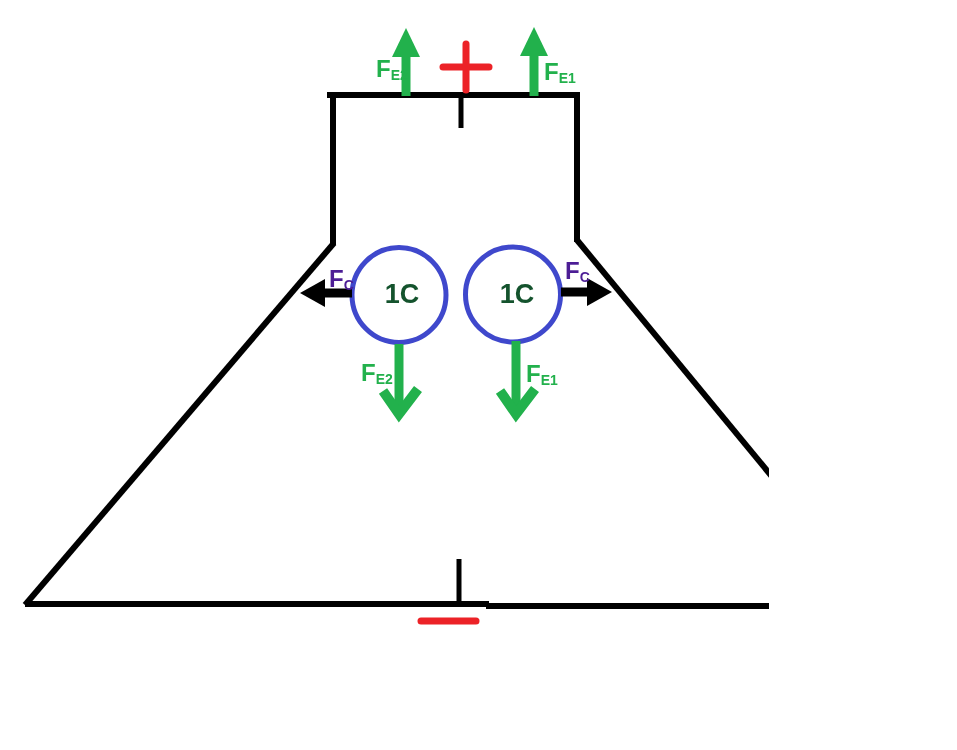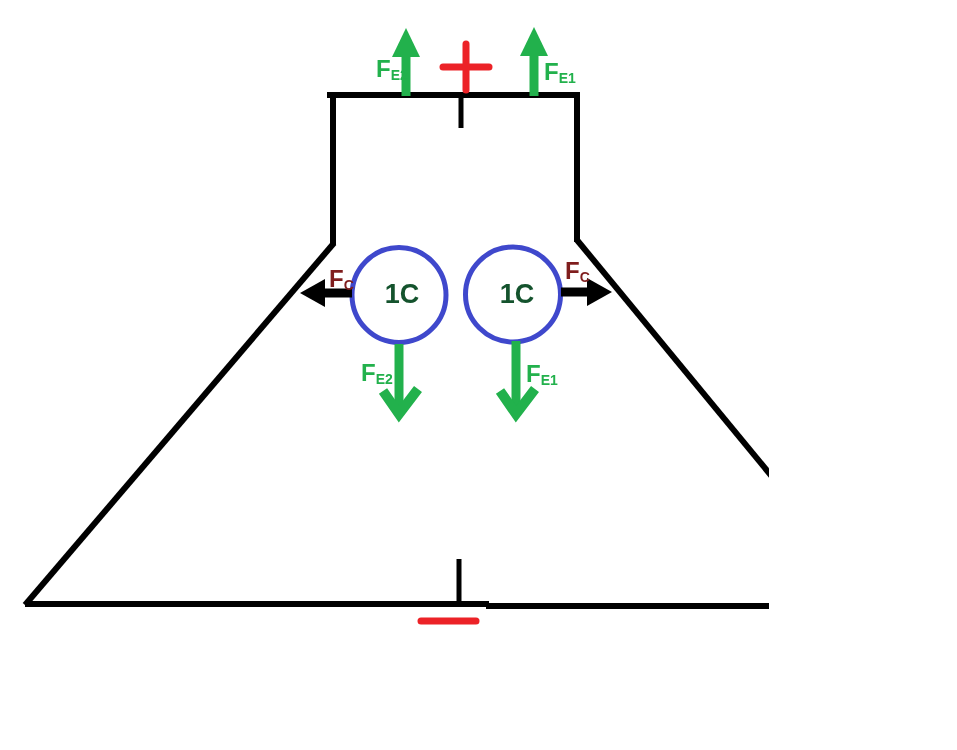--- a/index.html
+++ b/index.html
@@ -28,21 +28,21 @@
     white-space: nowrap;
     user-select: none;
   }
   .flabel .sub {
     font-size: 14px;
     position: relative;
     top: 3px;
     letter-spacing: 0px;
   }
   .green-text { color: #22B14C; }
-  .black-text { color: #7f1d1d; }
+  .black-text { color: #4c1d95; }
   .charge-label {
     position: absolute;
     width: 60px;
     text-align: center;
     font-weight: bold;
     font-size: 27px;
     line-height: 1;
     color: #14532d;
     user-select: none;
   }

